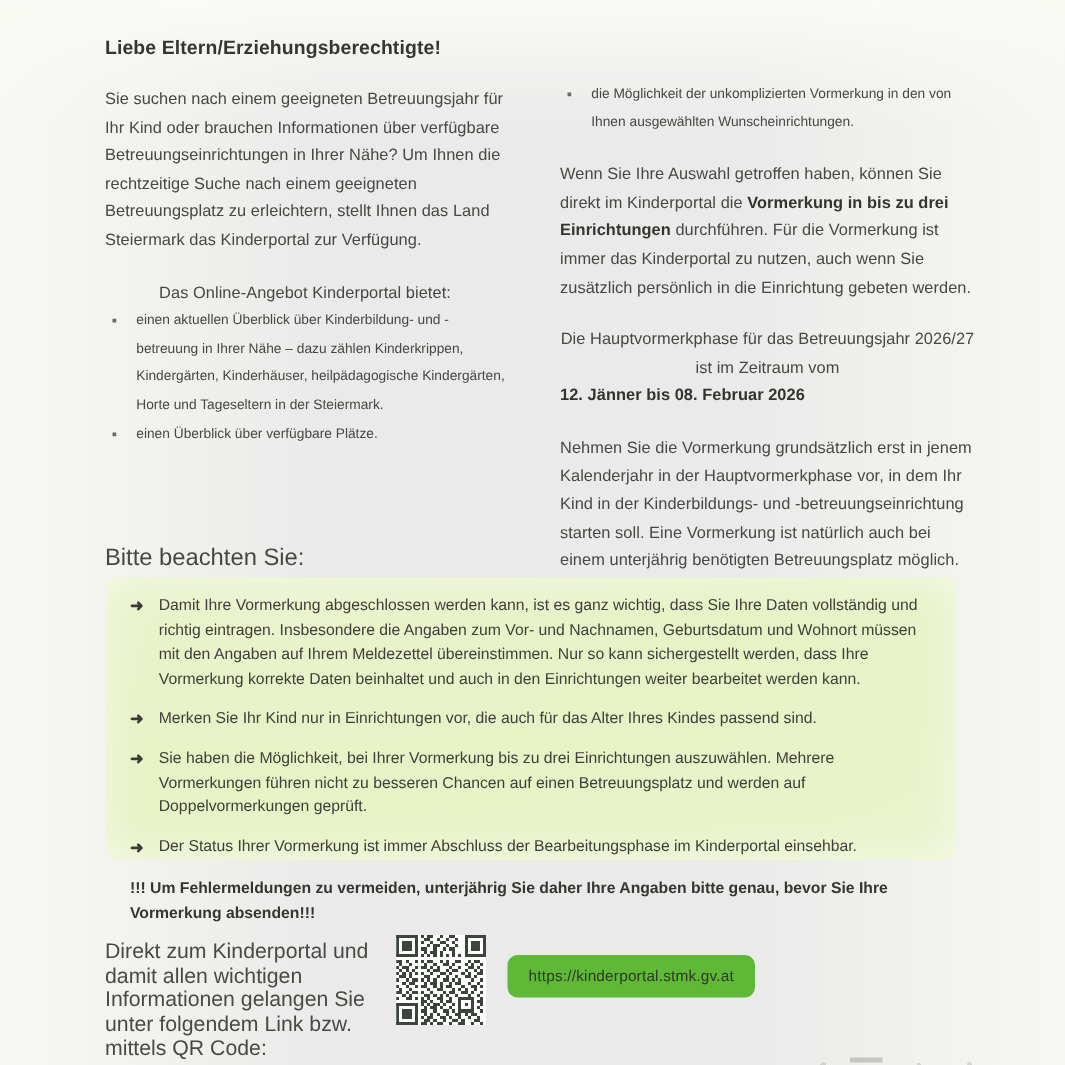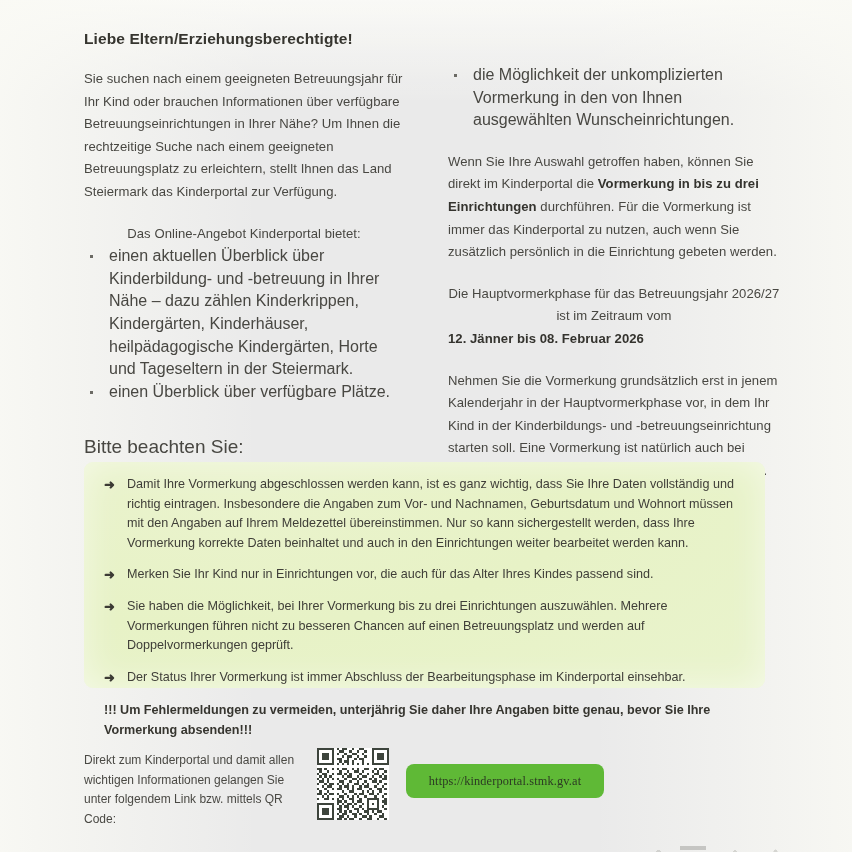--- a/index.html
+++ b/index.html
@@ -72,21 +72,21 @@
 
   b, .b { font-weight: bold; color: #34332e; }
 
   ul.dotlist {
     list-style: none;
     margin: 0;
     padding: 0;
   }
   ul.dotlist li {
     position: relative;
-    font-size: 16px;
+    font-size: 11px;
     line-height: 22.6px;
     color: #484742;
     padding-left: 25px;
     margin-bottom: 0px;
   }
   ul.dotlist li::before {
     content: "";
     position: absolute;
     left: 6px;
     top: 10px;
@@ -157,21 +157,21 @@
     left: 84px;
     top: 748px;
     width: 700px;
     height: 96px;
   }
   .bottom-text {
     position: absolute;
     left: 0;
     top: 3px;
     width: 215px;
-    font-size: 12px;
+    font-size: 17px;
     line-height: 19.5px;
     color: #4a4944;
   }
 
   .qr {
     position: absolute;
     left: 233px;
     top: 0px;
     width: 72px;
     height: 72px;
@@ -182,21 +182,20 @@
     position: absolute;
     left: 322px;
     top: 16px;
     width: 198px;
     height: 34px;
     border-radius: 8px;
     background: #5fb936;
     display: flex;
     align-items: center;
     justify-content: center;
-    font-family: Liberation Serif, serif;
   }
   .urlpill span {
     font-size: 12.3px;
     color: #2c3a23;
     letter-spacing: .15px;
     white-space: nowrap;
   }
 
   .footer-smudge {
     position: absolute;

